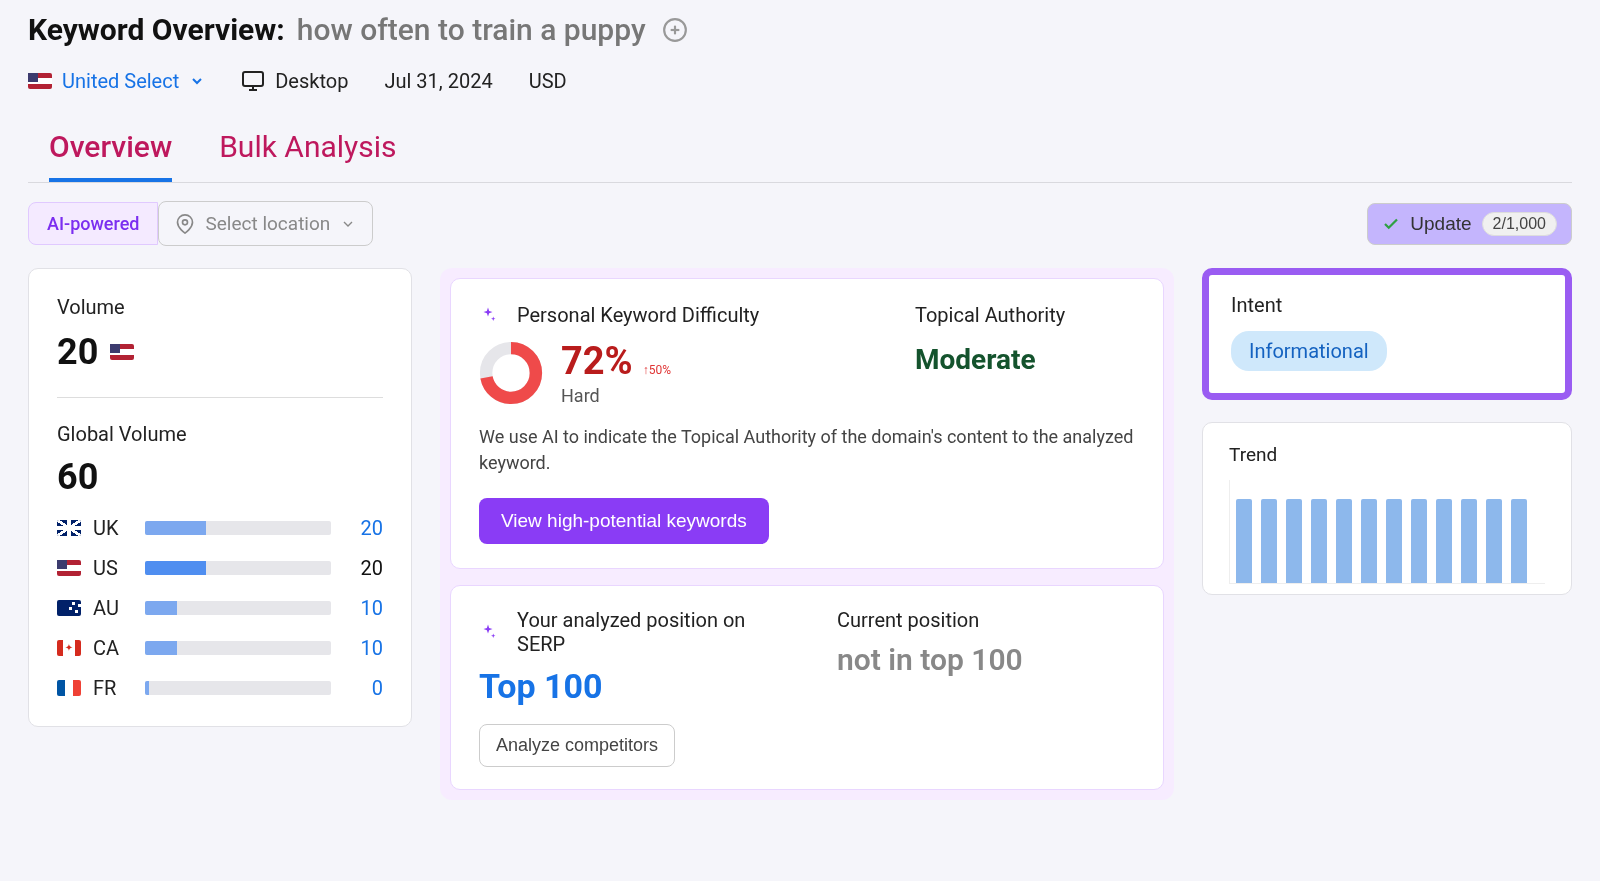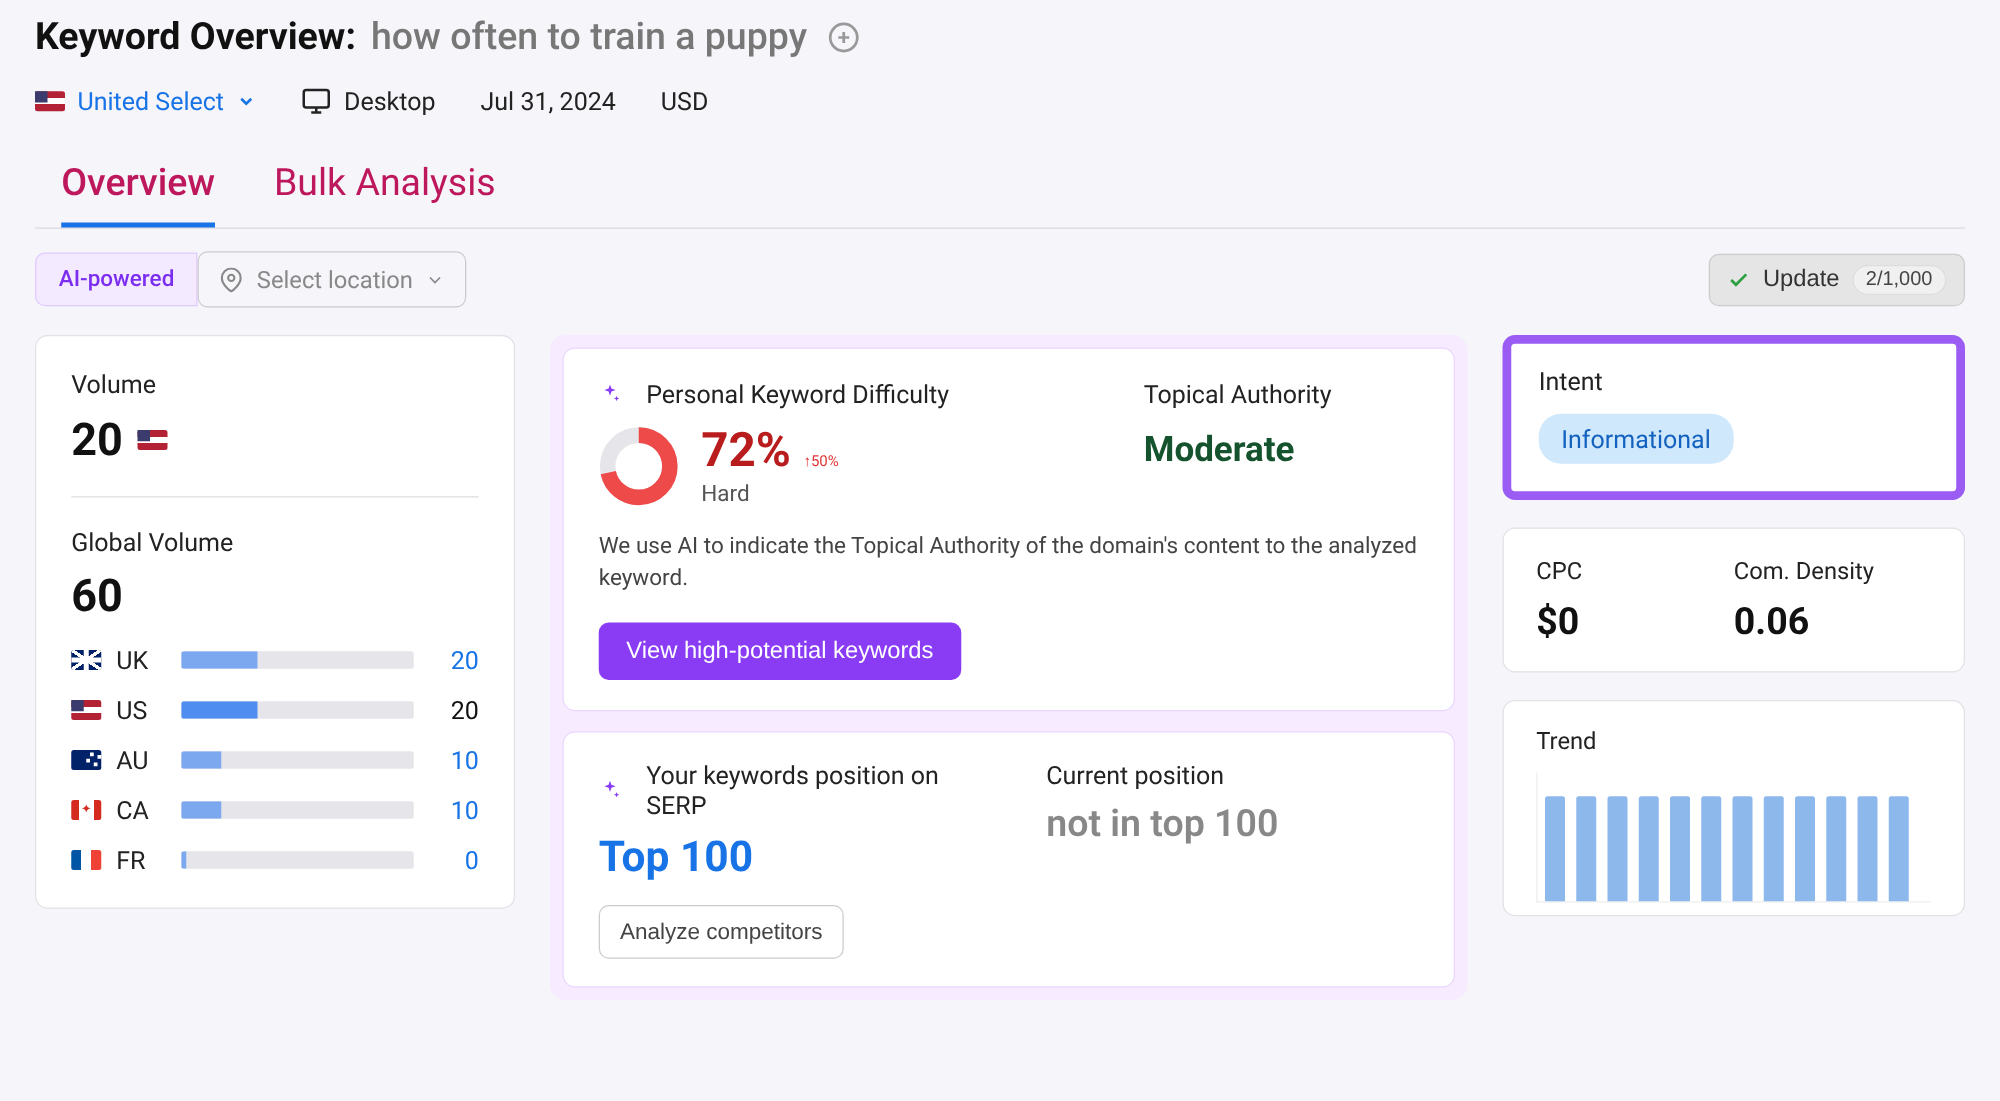--- a/index.html
+++ b/index.html
@@ -21,21 +21,21 @@
 .tab { font-size: 30px; color: #be185d; padding: 0 0 14px 0; cursor: pointer; margin-left: 21px; }
 .tab.active { font-weight: 500; border-bottom: 4px solid #1773e6; }
 
 .filters-row { display: flex; align-items: center; margin-top: 18px; gap: 16px; }
 .ai-badge { background: #f4eaff; border: 1px solid #e0c9ff; border-radius: 8px 0 0 8px; padding: 10px 18px; font-size: 18px; color: #7b2ef0; font-weight: 500; margin-right: -16px; }
 .domain-input-wrap { display: flex; align-items: center; background: #fff; border: 2px solid #c99fff; border-radius: 8px; padding: 6px 12px; width: 420px; box-shadow: 0 0 0 3px #efe0ff; }
 .sparkle { color: #8a3cf5; display: inline-flex; margin-right: 10px; }
 .domain-input { border: none; outline: none; font-size: 20px; flex: 1; color: #222; background: transparent; }
 .clear-x { color: #888; cursor: pointer; padding: 4px; }
 .location-sel { display: flex; align-items: center; gap: 10px; border: 1px solid #ccc; border-radius: 8px; padding: 10px 16px; color: #888; font-size: 19px; cursor: pointer; background: #fff0; }
-.update-btn { margin-left: auto; display: flex; align-items: center; gap: 10px; background: #e5e5e5; border: 1px solid #ccc; border-radius: 8px; padding: 8px 14px; font-size: 19px; color: #333; cursor: pointer; }
+.update-btn { margin-left: auto; display: flex; align-items: center; gap: 10px; background: #c4b5fd; border: 1px solid #ccc; border-radius: 8px; padding: 8px 14px; font-size: 19px; color: #333; cursor: pointer; }
 .update-count { background: #f0f0f0; border: 1px solid #ddd; border-radius: 14px; padding: 2px 10px; font-size: 16px; color: #444; }
 .checkmark { color: #2ea043; display:inline-flex; }
 
 .cards-row { display: flex; gap: 28px; margin-top: 22px; align-items: flex-start; }
 
 .card { background: #fff; border: 1px solid #e1e1e6; border-radius: 10px; }
 .volume-card { width: 384px; padding: 26px 28px; }
 .vol-label { font-size: 20px; color: #222; }
 .vol-value { font-size: 36px; font-weight: 700; margin-top: 12px; display: flex; align-items: center; gap: 12px; }
 .divider { border-top: 1px solid #ddd; margin: 24px 0; }
@@ -266,51 +266,41 @@
       <div class="serp-card">
         <div class="serp-cols">
           <div class="serp-left">
             <div class="serp-label">
               <span class="sparkle">
                 <svg width="18" height="18" viewBox="0 0 24 24" fill="#8a3cf5">
                     <path d="M12 2l1.5 4.5L18 8l-4.5 1.5L12 14l-1.5-4.5L6 8l4.5-1.5z"></path>
                     <path d="M19 14l.8 2.2L22 17l-2.2.8L19 20l-.8-2.2L16 17l2.2-.8z"></path>
                   </svg>
               </span>
-              <span>Your keywords position on SERP</span>
+              <span>Your analyzed position on SERP</span>
             </div>
             <div class="serp-val-blue">Top 100</div>
             <button class="analyze-btn">Analyze competitors</button>
           </div>
           <div class="serp-right">
             <div class="serp-label">
                 <span>Current position</span>
               </div>
             <div class="serp-val-grey">not in top 100</div>
           </div>
         </div>
       </div>
     </div>
 
     <div class="right-col">
       <div class="intent-card">
         <div class="intent-label">Intent</div>
         <span class="intent-badge">Informational</span>
       </div>
 
-      <div class="card cpc-card">
-        <div class="cpc-half">
-          <div class="cpc-label">CPC</div>
-          <div class="cpc-val">$0</div>
-        </div>
-        <div class="cpc-half">
-          <div class="cpc-label">Com. Density</div>
-          <div class="cpc-val">0.06</div>
-        </div>
-      </div>
 
       <div class="card trend-card">
         <div class="cpc-label">Trend</div>
         <div class="trend-chart" id="trend-chart">
             <div class="trend-bar" style="height: 82%;"></div>
             <div class="trend-bar" style="height: 82%;"></div>
             <div class="trend-bar" style="height: 82%;"></div>
             <div class="trend-bar" style="height: 82%;"></div>
             <div class="trend-bar" style="height: 82%;"></div>
             <div class="trend-bar" style="height: 82%;"></div>

